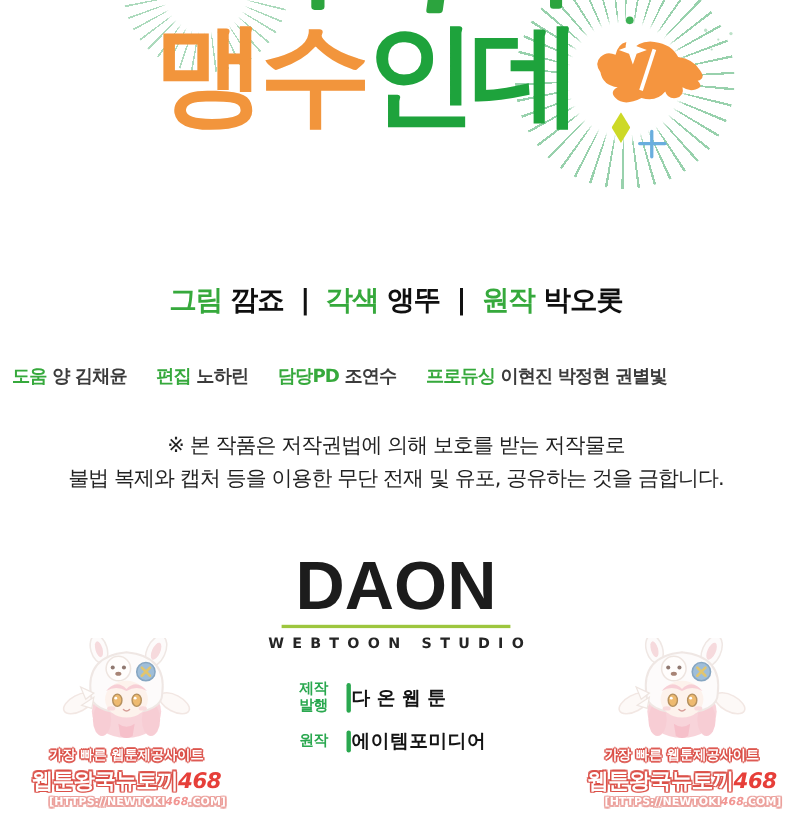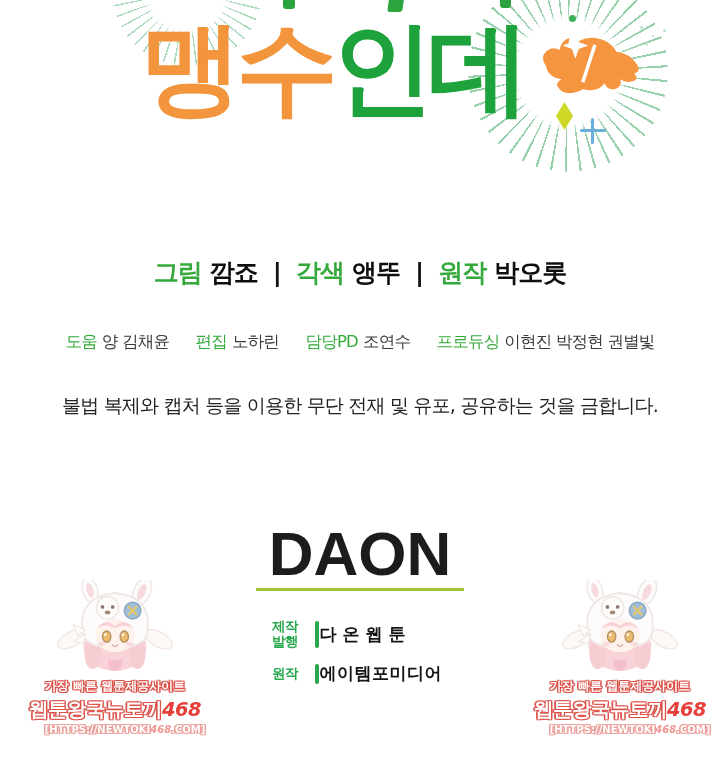--- a/index.html
+++ b/index.html
@@ -42,32 +42,32 @@
   .sparkle-plus::before{left:11px;top:0;width:3px;height:26px;}
   .sparkle-plus::after{left:0;top:11px;width:26px;height:3px;}
   
   .credits-main{
     position:absolute;left:0;top:256px;width:720px;text-align:center;
     font-size:25px;font-weight:bold;letter-spacing:-1px;color:#0f0f0f;white-space:nowrap;
   }
   .credits-main .role{color:#36a93c;margin-right:8px;}
   .credits-main .sep{margin:0 15px;color:#111;font-weight:900;}
   .credits-sub{
-    position:absolute;left:0;top:331px;width:720px;text-align:center;
-    font-size:16.5px;font-weight:normal;letter-spacing:-0.8px;color:#3b3b3b;white-space:nowrap;
+    position:absolute;left:0;top:331px;width:720px;
+    font-size:16.5px;font-weight:bold;letter-spacing:-0.8px;color:#3b3b3b;white-space:nowrap;
   }
   .credits-sub .group{margin:0 11px;}
   .credits-sub .role{color:#36a93c;margin-right:5px;}
   
   .copyright{
     position:absolute;left:0;top:390px;width:720px;text-align:center;
     font-size:19px;line-height:30px;letter-spacing:-0.8px;color:#222;
   }
   
-  .studio{position:absolute;left:0;top:523px;width:720px;display:flex;flex-direction:column;align-items:center;}
+  .studio{position:absolute;left:0;top:503px;width:720px;display:flex;flex-direction:column;align-items:center;}
   .daon{font-size:62px;font-weight:900;letter-spacing:0px;line-height:1;color:#1c1c1c;font-family:"Liberation Sans","DejaVu Sans",sans-serif;}
   .daon-underline{width:208px;height:3px;background:#9dc63e;margin-top:3px;}
   .studio-sub{margin-top:7px;font-size:13px;font-weight:600;letter-spacing:7.5px;padding-left:7.5px;color:#252525;}
   
   .production{position:absolute;left:272px;top:619px;}
   .prod-row{display:flex;align-items:center;gap:1px;}
   .prod-row + .prod-row{margin-top:13px;}
   .prod-label{width:42px;color:#2aa84f;font-size:13.5px;font-weight:bold;line-height:15px;letter-spacing:-0.5px;}
   .prod-bar{width:3.5px;background:#2aa84f;border-radius:2px;}
   .bar-tall{height:27px;} .bar-short{height:20px;}
@@ -126,26 +126,28 @@
 </div>
 
 <div class="credits-sub">
   <span class="group"><span class="role">도움</span><span class="name">양 김채윤</span></span>
   <span class="group"><span class="role">편집</span><span class="name">노하린</span></span>
   <span class="group"><span class="role">담당PD</span><span class="name">조연수</span></span>
   <span class="group"><span class="role">프로듀싱</span><span class="name">이현진 박정현 권별빛</span></span>
 </div>
 
 <div class="copyright">
+  <div>※ 본 작품은 저작권법에 의해 보호를 받는 저작물로</div>
   <div>불법 복제와 캡처 등을 이용한 무단 전재 및 유포, 공유하는 것을 금합니다.</div>
 </div>
 
 <div class="studio">
   <div class="daon">DAON</div>
   <div class="daon-underline"></div>
+  <div class="studio-sub">WEBTOON STUDIO</div>
 </div>
 
 <div class="production">
   <div class="prod-row">
     <div class="prod-label">
       <div>제작</div>
       <div>발행</div>
     </div>
     <div class="prod-bar bar-tall"></div>
     <div class="prod-value val-spaced">다온웹툰</div>

